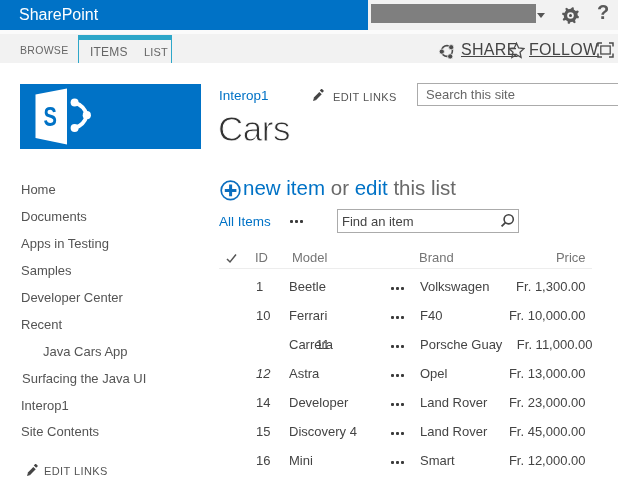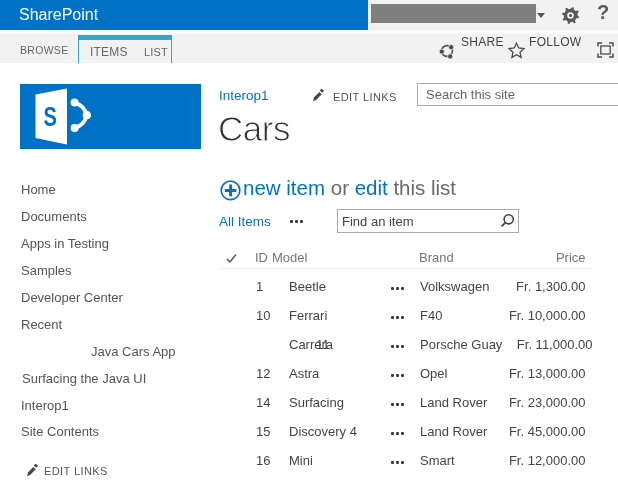--- a/index.html
+++ b/index.html
@@ -13,21 +13,21 @@
 #caret { left:537px; top:13px; width:0; height:0; border-left:4px solid transparent; border-right:4px solid transparent; border-top:5px solid #555; }
 #qmark { left:597px; top:1px; font-size:20px; font-weight:bold; color:#595959; }
 
 #ribbon { left:0; top:33.5px; width:618px; height:29.5px; background:#f2f2f2; }
 #whitestrip { left:0; top:30px; width:618px; height:3.5px; background:#fbfbfb; }
 .rtab { top:36px; height:28px; line-height:28px; font-size:10.5px; color:#666; letter-spacing:0.3px; }
 #browse { left:20px; }
 #tabgroup { left:78px; top:35px; width:94px; height:28px; border-top:5px solid #2ea7c9; border-left:1px solid #2ea7c9; border-right:1px solid #2ea7c9; }
 #items { left:90px; top:40px; height:24px; line-height:24px; font-size:12px; letter-spacing:0.2px; }
 #list { left:144px; top:40px; height:24px; line-height:24px; font-size:11px; letter-spacing:0.2px; }
-.ricontext { top:28px; height:28px; line-height:28px; font-size:12px; color:#444; letter-spacing:0.3px; }
+.ricontext { top:36px; height:28px; line-height:28px; font-size:16px; color:#444; letter-spacing:0.3px;text-decoration:underline; }
 
 #logo { left:20px; top:84px; width:181px; height:65px; background:#0072c6; }
 
 .nav { left:21px; height:27px; line-height:27px; font-size:13px; color:#545454; }
 
 #interop1 { left:219px; top:89px; height:14px; line-height:14px; font-size:13.5px; color:#0072c6; }
 .el-txt { font-size:11px; color:#555; letter-spacing:0.4px; }
 #searchbox { left:417px; top:83px; width:210px; height:23px; border:1px solid #ababab; background:#fff; line-height:21px; font-size:13px; color:#666; padding-left:8px; }
 #title { left:218px; top:109px; font-size:35px; color:#333; letter-spacing:-0.5px; -webkit-text-stroke:0.9px #fff; }
 #newitem { left:243px; top:175.5px; font-size:20.5px; color:#696969; letter-spacing:0; }
@@ -97,21 +97,21 @@
   <circle cx="54.6" cy="44" r="4" fill="#fff"></circle>
   <circle cx="66.8" cy="31.2" r="4.1" fill="#fff"></circle>
 </svg>
 
 <div class="abs nav" style="top:176px;">Home</div>
 <div class="abs nav" style="top:203px;">Documents</div>
 <div class="abs nav" style="top:230px;">Apps in Testing</div>
 <div class="abs nav" style="top:257px;text-align:center;">Samples</div>
 <div class="abs nav" style="top:284px;">Developer Center</div>
 <div class="abs nav" style="top:311px;">Recent</div>
-<div class="abs nav" style="top:338px;left:43px;margin-left:48px;">Java Cars App</div>
+<div class="abs nav" style="top:338px;left:43px;">Java Cars App</div>
 <div class="abs nav" style="top:365px;left:22px;">Surfacing the Java UI</div>
 <div class="abs nav" style="top:392px;">Interop1</div>
 <div class="abs nav" style="top:418px;">Site Contents</div>
 <svg class="abs" style="left:26px;top:464px;" width="13" height="13" viewBox="0 0 13 13">
   <path fill="#444" d="M1 12 L2 8.6 L4.4 11 Z"></path>
   <rect x="4" y="3" width="3.4" height="8" fill="#444" transform="rotate(45 5.7 7)"></rect>
   <rect x="8.2" y="0.4" width="3.4" height="2.6" fill="#444" transform="rotate(45 9.9 1.7)"></rect>
 </svg>
 <div class="abs el-txt" style="left:44px;top:465px;">EDIT LINKS</div>
 
@@ -138,47 +138,47 @@
 <div class="abs" id="findtxt">Find an item</div>
 <svg class="abs" style="left:500px;top:213px;" width="15" height="15" viewBox="0 0 15 15">
   <circle cx="8.7" cy="6.3" r="4.6" fill="none" stroke="#444" stroke-width="1.6"></circle>
   <path d="M5.4 9.6 L1.6 13.4" stroke="#444" stroke-width="1.8"></path>
 </svg>
 
 <svg class="abs" style="left:226px;top:253px;" width="11" height="11" viewBox="0 0 11 11">
   <path d="M1 6 L4 9 L10 1.5" fill="none" stroke="#555" stroke-width="1.5"></path>
 </svg>
 <div class="abs hdr" style="left:255px;top:251px;">ID</div>
-<div class="abs hdr" style="left:272px;top:251px;">Model</div>
+<div class="abs hdr" style="left:292px;top:251px;">Model</div>
 <div class="abs hdr" style="left:419px;top:251px;">Brand</div>
 <div class="abs hdr" style="left:500px;top:251px;width:85.5px;text-align:right;">Price</div>
 <div class="abs" id="hline"></div>
 
 <div class="abs cell" style="left:256px;top:279px;">1</div>
 <div class="abs cell" style="left:289px;top:279px;text-align:right;">Beetle</div>
 <div class="abs" style="left:391px;top:287px;height:4px;line-height:0;font-size:0;"><span class="dotsm"></span><span class="dotsm"></span><span class="dotsm" style="margin-right:0;"></span></div>
 <div class="abs cell" style="left:420px;top:279px;">Volkswagen</div>
 <div class="abs cell" style="left:460px;top:279px;width:125.5px;text-align:right;">Fr. 1,300.00</div>
 <div class="abs cell" style="left:256px;top:308px;">10</div>
 <div class="abs cell" style="left:289px;top:308px;">Ferrari</div>
 <div class="abs" style="left:391px;top:316px;height:4px;line-height:0;font-size:0;"><span class="dotsm"></span><span class="dotsm"></span><span class="dotsm" style="margin-right:0;"></span></div>
 <div class="abs cell" style="left:420px;top:308px;">F40</div>
 <div class="abs cell" style="left:460px;top:308px;width:125.5px;text-align:right;">Fr. 10,000.00</div>
 <div class="abs cell" style="left:268px;top:337px;margin-left:48px;">11</div>
 <div class="abs cell" style="left:289px;top:337px;">Carrera</div>
 <div class="abs" style="left:391px;top:345px;height:4px;line-height:0;font-size:0;"><span class="dotsm"></span><span class="dotsm"></span><span class="dotsm" style="margin-right:0;"></span></div>
 <div class="abs cell" style="left:420px;top:337px;">Porsche Guay</div>
 <div class="abs cell" style="left:460px;top:337px;width:125.5px;text-align:right;margin-left:7px;">Fr. 11,000.00</div>
-<div class="abs cell" style="left:256px;top:366px;">12</div>
+<div class="abs cell" style="left:256px;top:366px;font-style:italic;">12</div>
 <div class="abs cell" style="left:289px;top:366px;">Astra</div>
 <div class="abs" style="left:391px;top:374px;height:4px;line-height:0;font-size:0;"><span class="dotsm"></span><span class="dotsm"></span><span class="dotsm" style="margin-right:0;"></span></div>
 <div class="abs cell" style="left:420px;top:366px;">Opel</div>
 <div class="abs cell" style="left:460px;top:366px;width:125.5px;text-align:right;">Fr. 13,000.00</div>
 <div class="abs cell" style="left:256px;top:395px;">14</div>
-<div class="abs cell" style="left:289px;top:395px;">Surfacing</div>
+<div class="abs cell" style="left:289px;top:395px;">Developer</div>
 <div class="abs" style="left:391px;top:403px;height:4px;line-height:0;font-size:0;"><span class="dotsm"></span><span class="dotsm"></span><span class="dotsm" style="margin-right:0;"></span></div>
 <div class="abs cell" style="left:420px;top:395px;">Land Rover</div>
 <div class="abs cell" style="left:460px;top:395px;width:125.5px;text-align:right;">Fr. 23,000.00</div>
 <div class="abs cell" style="left:256px;top:424px;">15</div>
 <div class="abs cell" style="left:289px;top:424px;">Discovery 4</div>
 <div class="abs" style="left:391px;top:432px;height:4px;line-height:0;font-size:0;"><span class="dotsm"></span><span class="dotsm"></span><span class="dotsm" style="margin-right:0;"></span></div>
 <div class="abs cell" style="left:420px;top:424px;">Land Rover</div>
 <div class="abs cell" style="left:460px;top:424px;width:125.5px;text-align:right;">Fr. 45,000.00</div>
 <div class="abs cell" style="left:256px;top:453px;text-align:right;">16</div>
 <div class="abs cell" style="left:289px;top:453px;">Mini</div>

